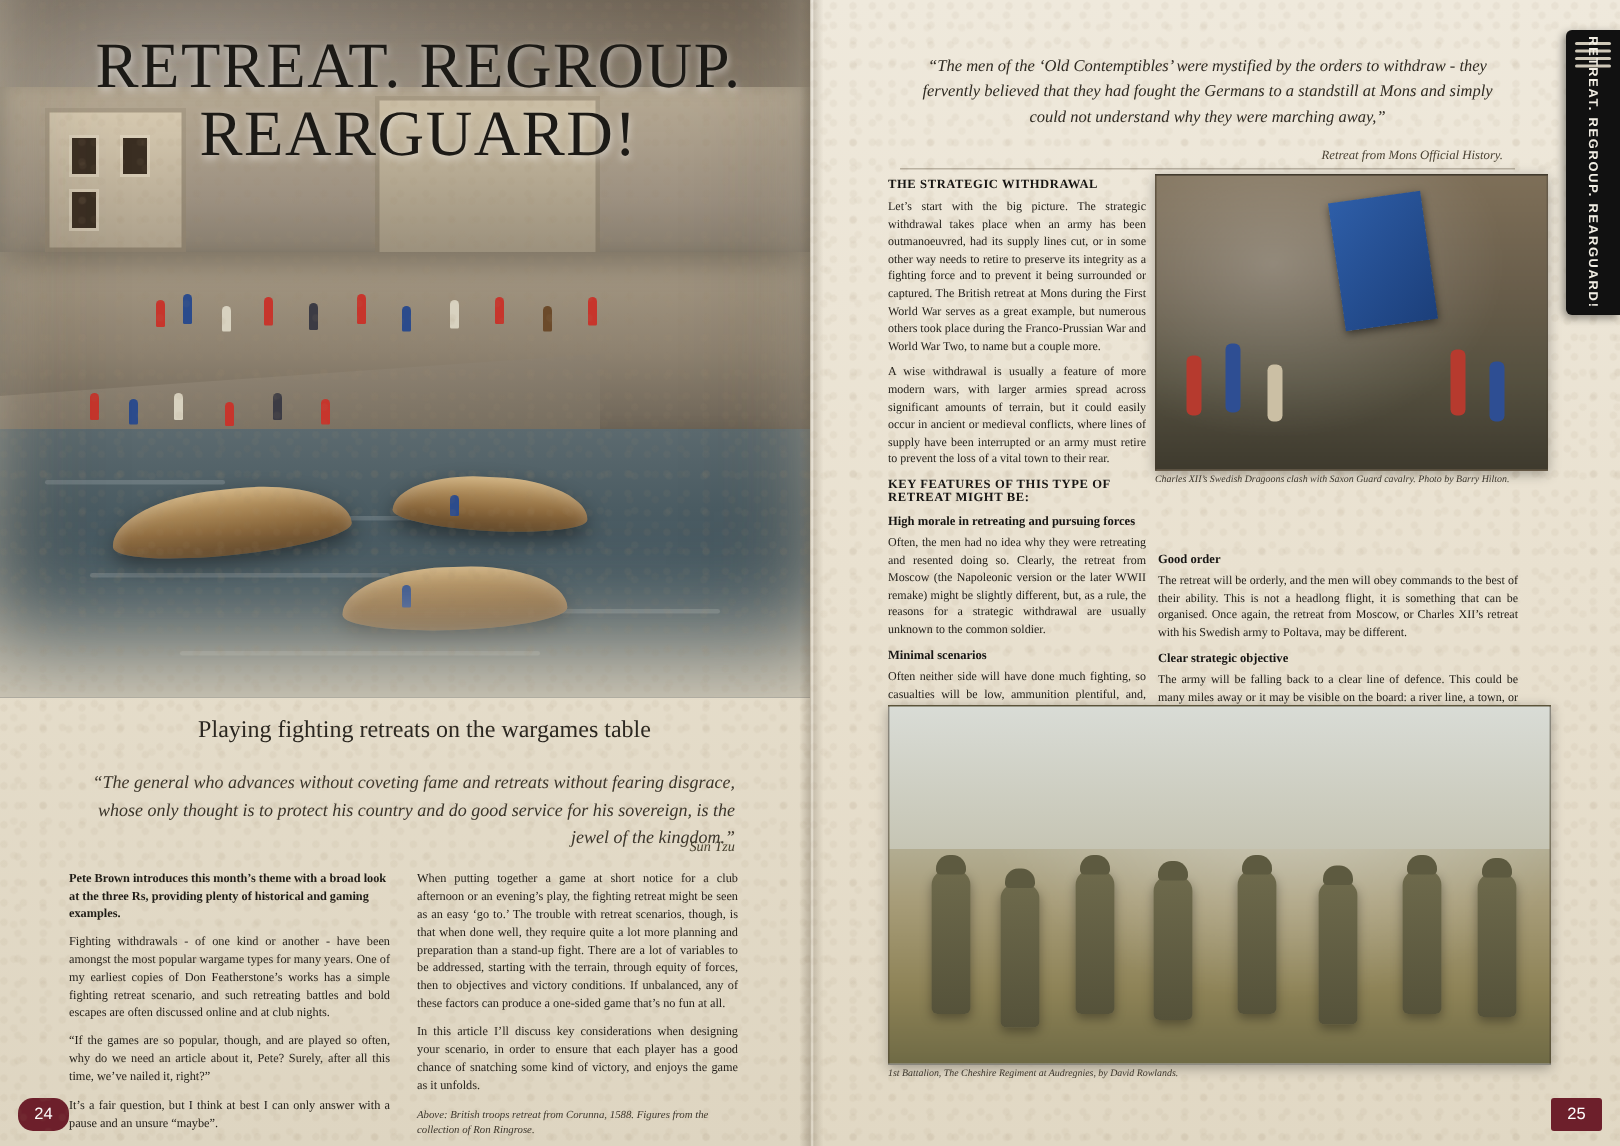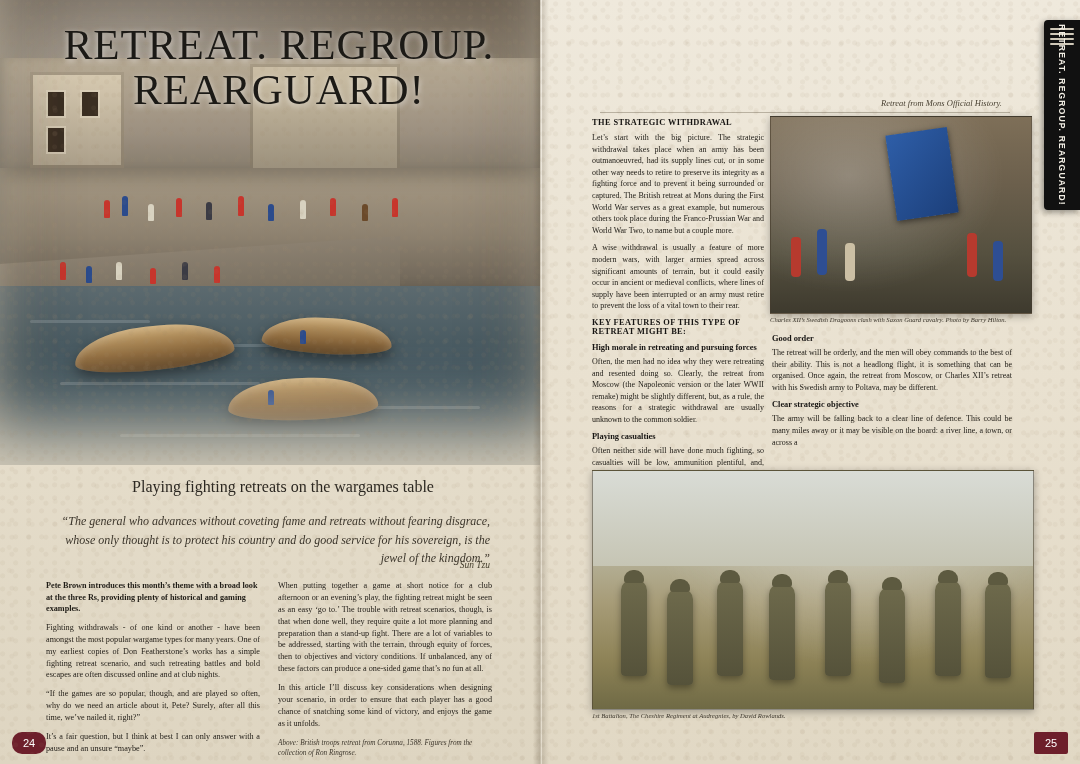--- a/index.html
+++ b/index.html
@@ -207,35 +207,36 @@
     </div>
 
     <div class="folio folio-l">24</div>
     <div class="grain"></div>
   </div>
 
   <div class="page page-right">
 
     <div class="grain"></div>
 
+    <div class="pullquote" style="left:68px;">“The men of the ‘Old Contemptibles’ were mystified by the orders to withdraw - they fervently believed that they had fought the Germans to a standstill at Mons and simply could not understand why they were marching away,”</div>
     <div class="pullquote-attr" style="left:68px;">Retreat from Mons Official History.</div>
     <div class="rule-top" style="left:60px;"></div>
 
     <div class="rcol1" style="left:52px;">
       <p class="h-sec">THE STRATEGIC WITHDRAWAL</p>
       <p class="rtext">Let’s start with the big picture. The strategic withdrawal takes place when an army has been outmanoeuvred, had its supply lines cut, or in some other way needs to retire to preserve its integrity as a fighting force and to prevent it being surrounded or captured. The British retreat at Mons during the First World War serves as a great example, but numerous others took place during the Franco-Prussian War and World War Two, to name but a couple more.</p>
       <p class="rtext">A wise withdrawal is usually a feature of more modern wars, with larger armies spread across significant amounts of terrain, but it could easily occur in ancient or medieval conflicts, where lines of supply have been interrupted or an army must retire to prevent the loss of a vital town to their rear.</p>
       <p class="h-sec">KEY FEATURES OF THIS TYPE OF RETREAT MIGHT BE:</p>
       <p class="h-sub">High morale in retreating and pursuing forces</p>
       <p class="rtext">Often, the men had no idea why they were retreating and resented doing so. Clearly, the retreat from Moscow (the Napoleonic version or the later WWII remake) might be slightly different, but, as a rule, the reasons for a strategic withdrawal are usually unknown to the common soldier.</p>
-      <p class="h-sub">Playing casualties</p>
+      <p class="h-sub">Minimal scenarios</p>
       <p class="rtext">Often neither side will have done much fighting, so casualties will be low, ammunition plentiful, and, unless compromised supply lines are the reason for the retreat, food will be in good supply. This may depend on the retreat, but, in many cases, strategic withdrawals occur on the map rather than due to enemy pressure.</p>
     </div>
 
-    <div class="rcol2" style="left:232px;">
+    <div class="rcol2" style="left:232px;margin-top:34px;">
       <p class="h-sub" style="margin-top:0;">Good order</p>
       <p class="rtext">The retreat will be orderly, and the men will obey commands to the best of their ability. This is not a headlong flight, it is something that can be organised. Once again, the retreat from Moscow, or Charles XII’s retreat with his Swedish army to Poltava, may be different.</p>
       <p class="h-sub">Clear strategic objective</p>
       <p class="rtext">The army will be falling back to a clear line of defence. This could be many miles away or it may be visible on the board: a river line, a town, or across a</p>
     </div>
 
     <div class="photo photo1" style="left:230px;">
       <span class="flag"></span>
       <span class="fig" style="left:20px;top:120px;height:40px;width:10px;background:#b63a2e;border-radius:4px;"></span>
       <span class="fig" style="left:46px;top:112px;height:46px;width:10px;background:#2e4e93;border-radius:4px;"></span>

